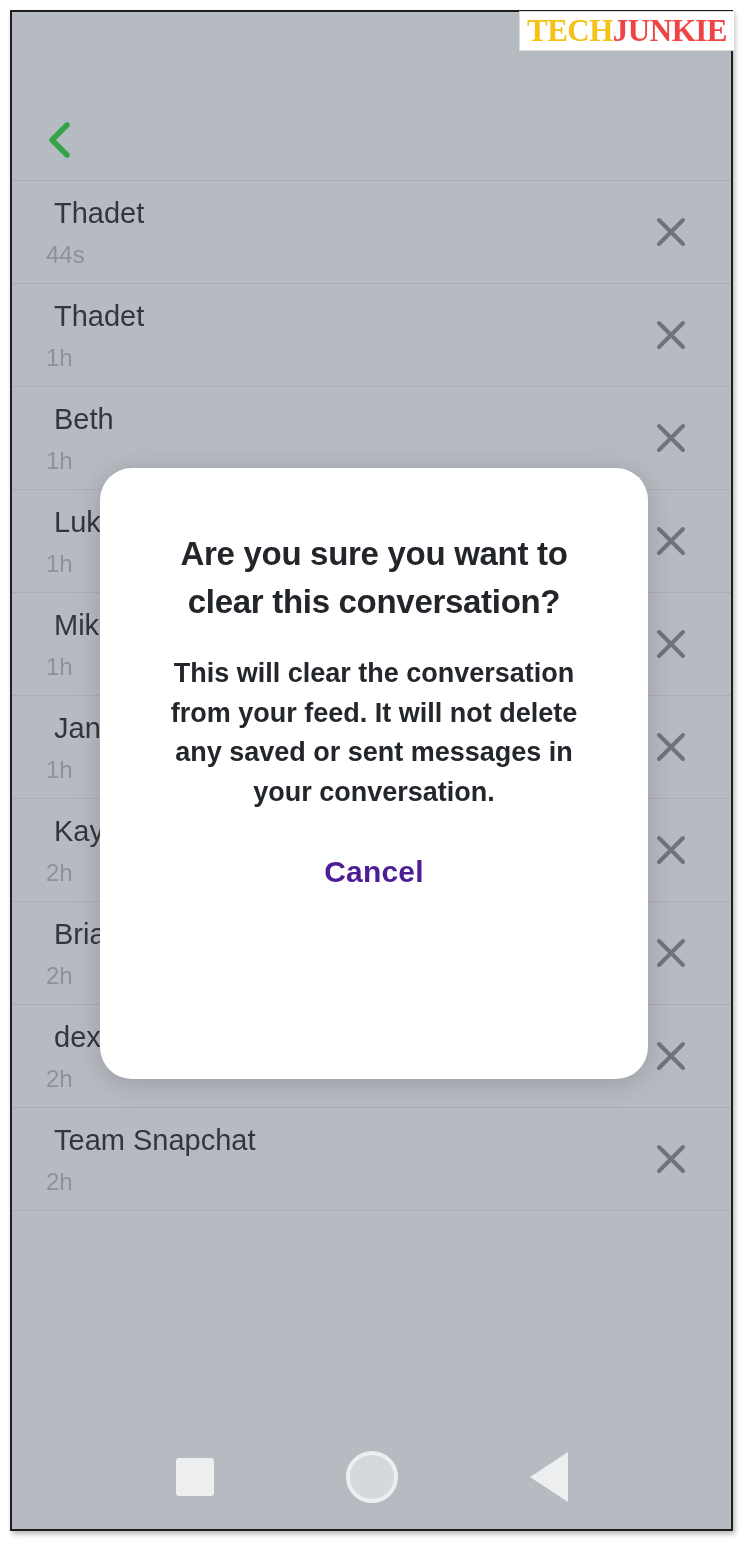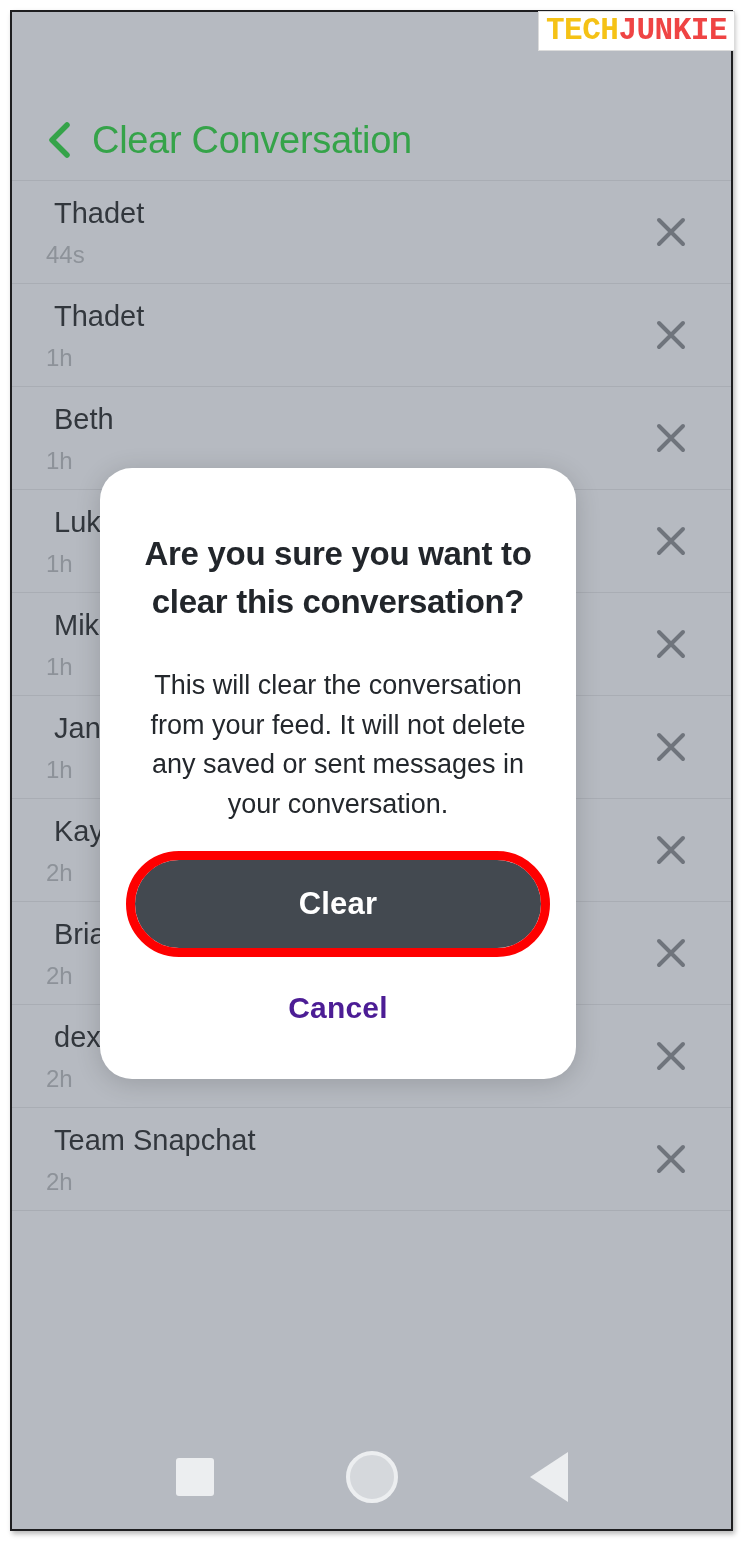--- a/index.html
+++ b/index.html
@@ -41,21 +41,21 @@
     position: absolute;
     right: 10px;
     top: 11px;
     background: #ffffff;
     padding: 3px 7px 4px 7px;
     line-height: 1;
     z-index: 60;
     border: 1px solid #dcdcdc;
   }
   #watermark .wm-text {
-    font-family: Liberation Mono, monospace;
+    font-family: Liberation Serif, serif;
     font-weight: bold;
     font-size: 31px;
     letter-spacing: -0.5px;
     margin-top: 12px;
   }
   .wm-tech { color: #f5c216; }
   .wm-junkie { color: #ef4444; }
 
   
   #app-header {
@@ -125,21 +125,21 @@
     width: 36px;
     height: 36px;
     display: block;
   }
 
   
   #modal-dialog {
     position: absolute;
     left: 88px;
     top: 456px;
-    width: 476px;
+    width: 548px;
     height: 611px;
     background: #ffffff;
     border-radius: 32px;
     z-index: 40;
     box-shadow: 0 4px 26px rgba(0,0,0,0.16);
     display: flex;
     flex-direction: column;
     align-items: center;
     padding: 0 44px;
     box-sizing: border-box;
@@ -147,24 +147,24 @@
   #dialog-title {
     margin-top: 62px;
     font-size: 33px;
     line-height: 1.46;
     font-weight: bold;
     color: #22262b;
     text-align: center;
     letter-spacing: -0.3px;
   }
   #dialog-body {
-    margin-top: 40px;
+    margin-top: 28px;
     font-size: 27px;
     line-height: 1.46;
-    font-weight: 400;
+    font-weight: 700;
     color: #23272c;
     text-align: center;
   }
 
   
   #clear-button-wrap {
     position: relative;
     margin-top: 36px;
     width: 406px;
     height: 88px;
@@ -322,31 +322,26 @@
           <svg class="conv-close" viewBox="0 0 36 36">
             <path d="M6 6 L30 30 M30 6 L6 30" stroke="#6f747c" stroke-width="4" stroke-linecap="round"></path>
           </svg>
         </div>
       </div>
 
     <div id="app-header">
       <svg id="back-chevron" viewBox="0 0 30 38" fill="none">
         <path d="M22 4 L7 19 L22 34" stroke="#35a349" stroke-width="5.5" stroke-linecap="round" stroke-linejoin="round"></path>
       </svg>
-      <div id="header-title">Clear Conversation</div>
     </div>
 
     <div id="modal-dialog">
       <div id="dialog-title">Are you sure you want to clear this conversation?</div>
       <div id="dialog-body">This will clear the conversation from your feed. It will not delete any saved or sent messages in your conversation.</div>
 
-      <div id="clear-button-wrap">
-        <button id="clear-button">Clear</button>
-        <div id="clear-ring"></div>
-      </div>
 
       <button id="cancel-button">Cancel</button>
     </div>
 
     <div id="nav-bar">
       <div class="nav-btn" id="nav-recents"></div>
       <div class="nav-btn" id="nav-home"></div>
       <div class="nav-btn" id="nav-back"></div>
     </div>
 

